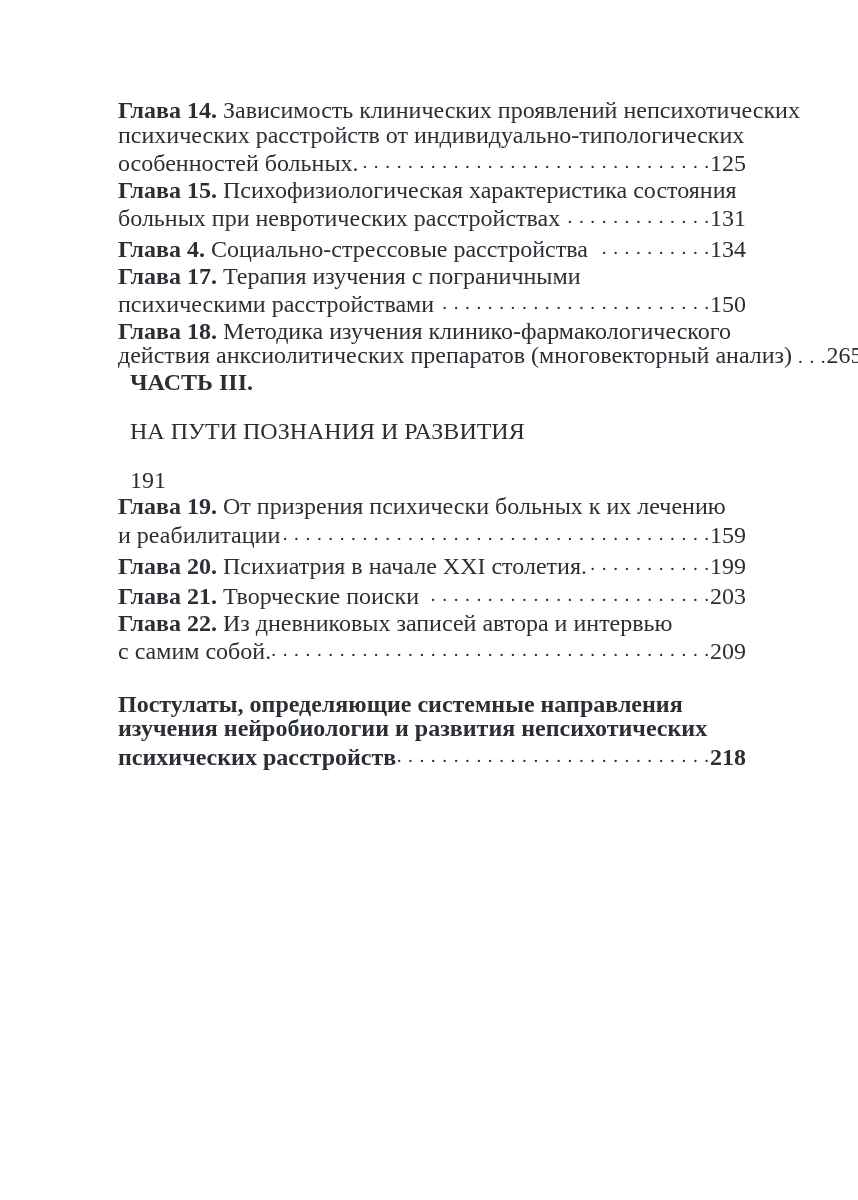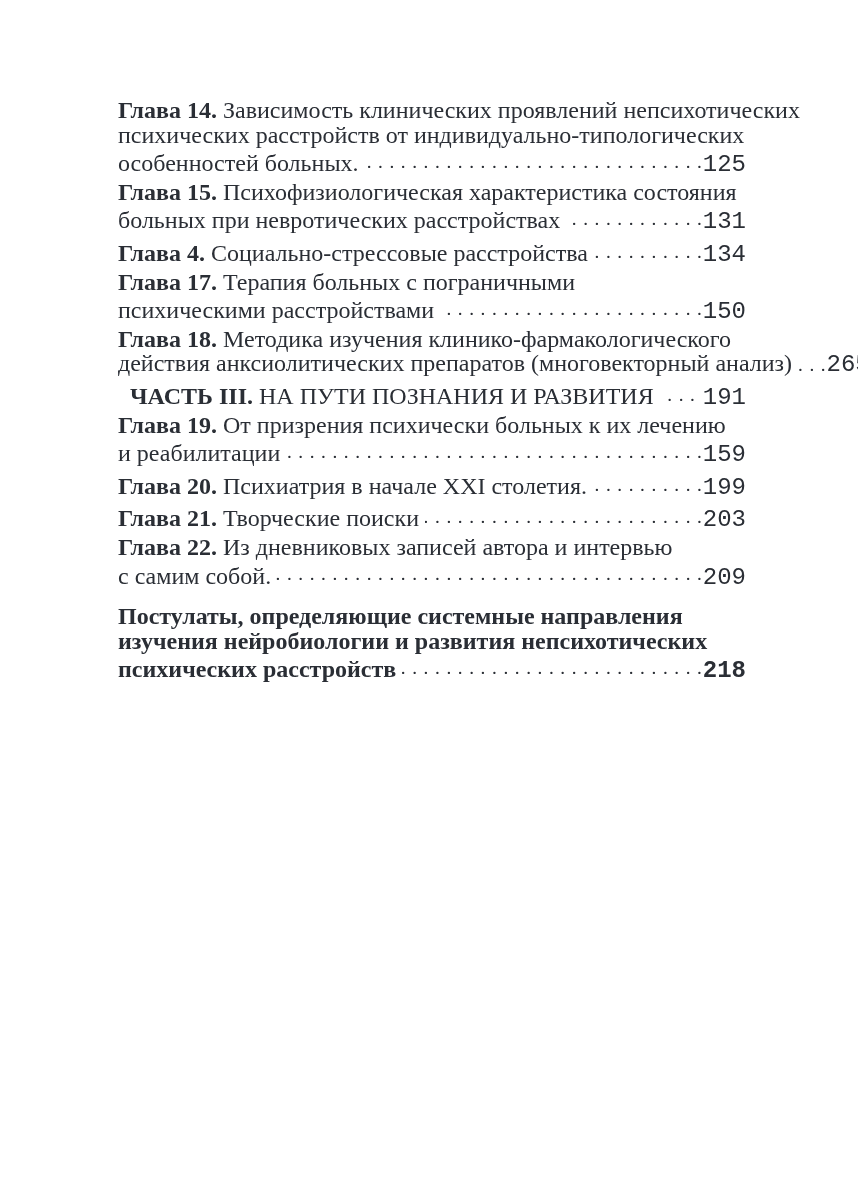--- a/index.html
+++ b/index.html
@@ -83,54 +83,54 @@
     position: static;
     content: ". . .";
     letter-spacing: 0.9px;
   }
 
   .page {
     flex: 0 0 auto;
     font-weight: normal;
     text-align: center;
     font-variant-numeric: lining-nums;
-    font-family: Liberation Mono, monospace;
   }
   .page.bold { font-weight: bold; }
 
   
   .entry.part .line {
     padding-left: 12px;
+    flex-direction: column;
   }
   .entry.part .label { font-weight: bold; }
   .entry.part .title { font-weight: normal; }
 
   
   .entry.closing {
-    margin-top: 14px;
+    margin-top: 28px;
   }
 </style>
 </head>
 <body>
 
 <div id="toc">
     <div class="entry">
       <div class="line"><span class="label">Глава 14.</span><span> </span><span class="title">Зависимость клинических проявлений непсихотических</span></div>
       <div class="line cont"><span class="title">психических расстройств от индивидуально-типологических</span></div>
       <div class="line cont"><span class="title">особенностей больных.</span><span class="leader"></span><span class="page">125</span></div>
     </div>
     <div class="entry">
       <div class="line"><span class="label">Глава 15.</span><span> </span><span class="title">Психофизиологическая характеристика состояния</span></div>
       <div class="line cont"><span class="title">больных при невротических расстройствах </span><span class="leader"></span><span class="page">131</span></div>
     </div>
     <div class="entry">
       <div class="line"><span class="label">Глава 4.</span><span> </span><span class="title">Социально-стрессовые расстройства </span><span class="leader"></span><span class="page">134</span></div>
     </div>
     <div class="entry">
-      <div class="line"><span class="label">Глава 17.</span><span> </span><span class="title">Терапия больных с пограничными</span></div>
+      <div class="line"><span class="label">Глава 17.</span><span> </span><span class="title">Терапия изучения с пограничными</span></div>
       <div class="line cont"><span class="title">психическими расстройствами </span><span class="leader"></span><span class="page">150</span></div>
     </div>
     <div class="entry">
       <div class="line"><span class="label">Глава 18.</span><span> </span><span class="title">Методика изучения клинико-фармакологического</span></div>
       <div class="line cont"><span class="title">действия анксиолитических препаратов (многовекторный анализ) </span><span class="leader short"></span><span class="page">265</span></div>
     </div>
     <div class="entry part">
       <div class="line"><span class="label">ЧАСТЬ III.</span><span> </span><span class="title">НА ПУТИ ПОЗНАНИЯ И РАЗВИТИЯ </span><span class="leader gap"></span><span class="page">191</span></div>
     </div>
     <div class="entry">

